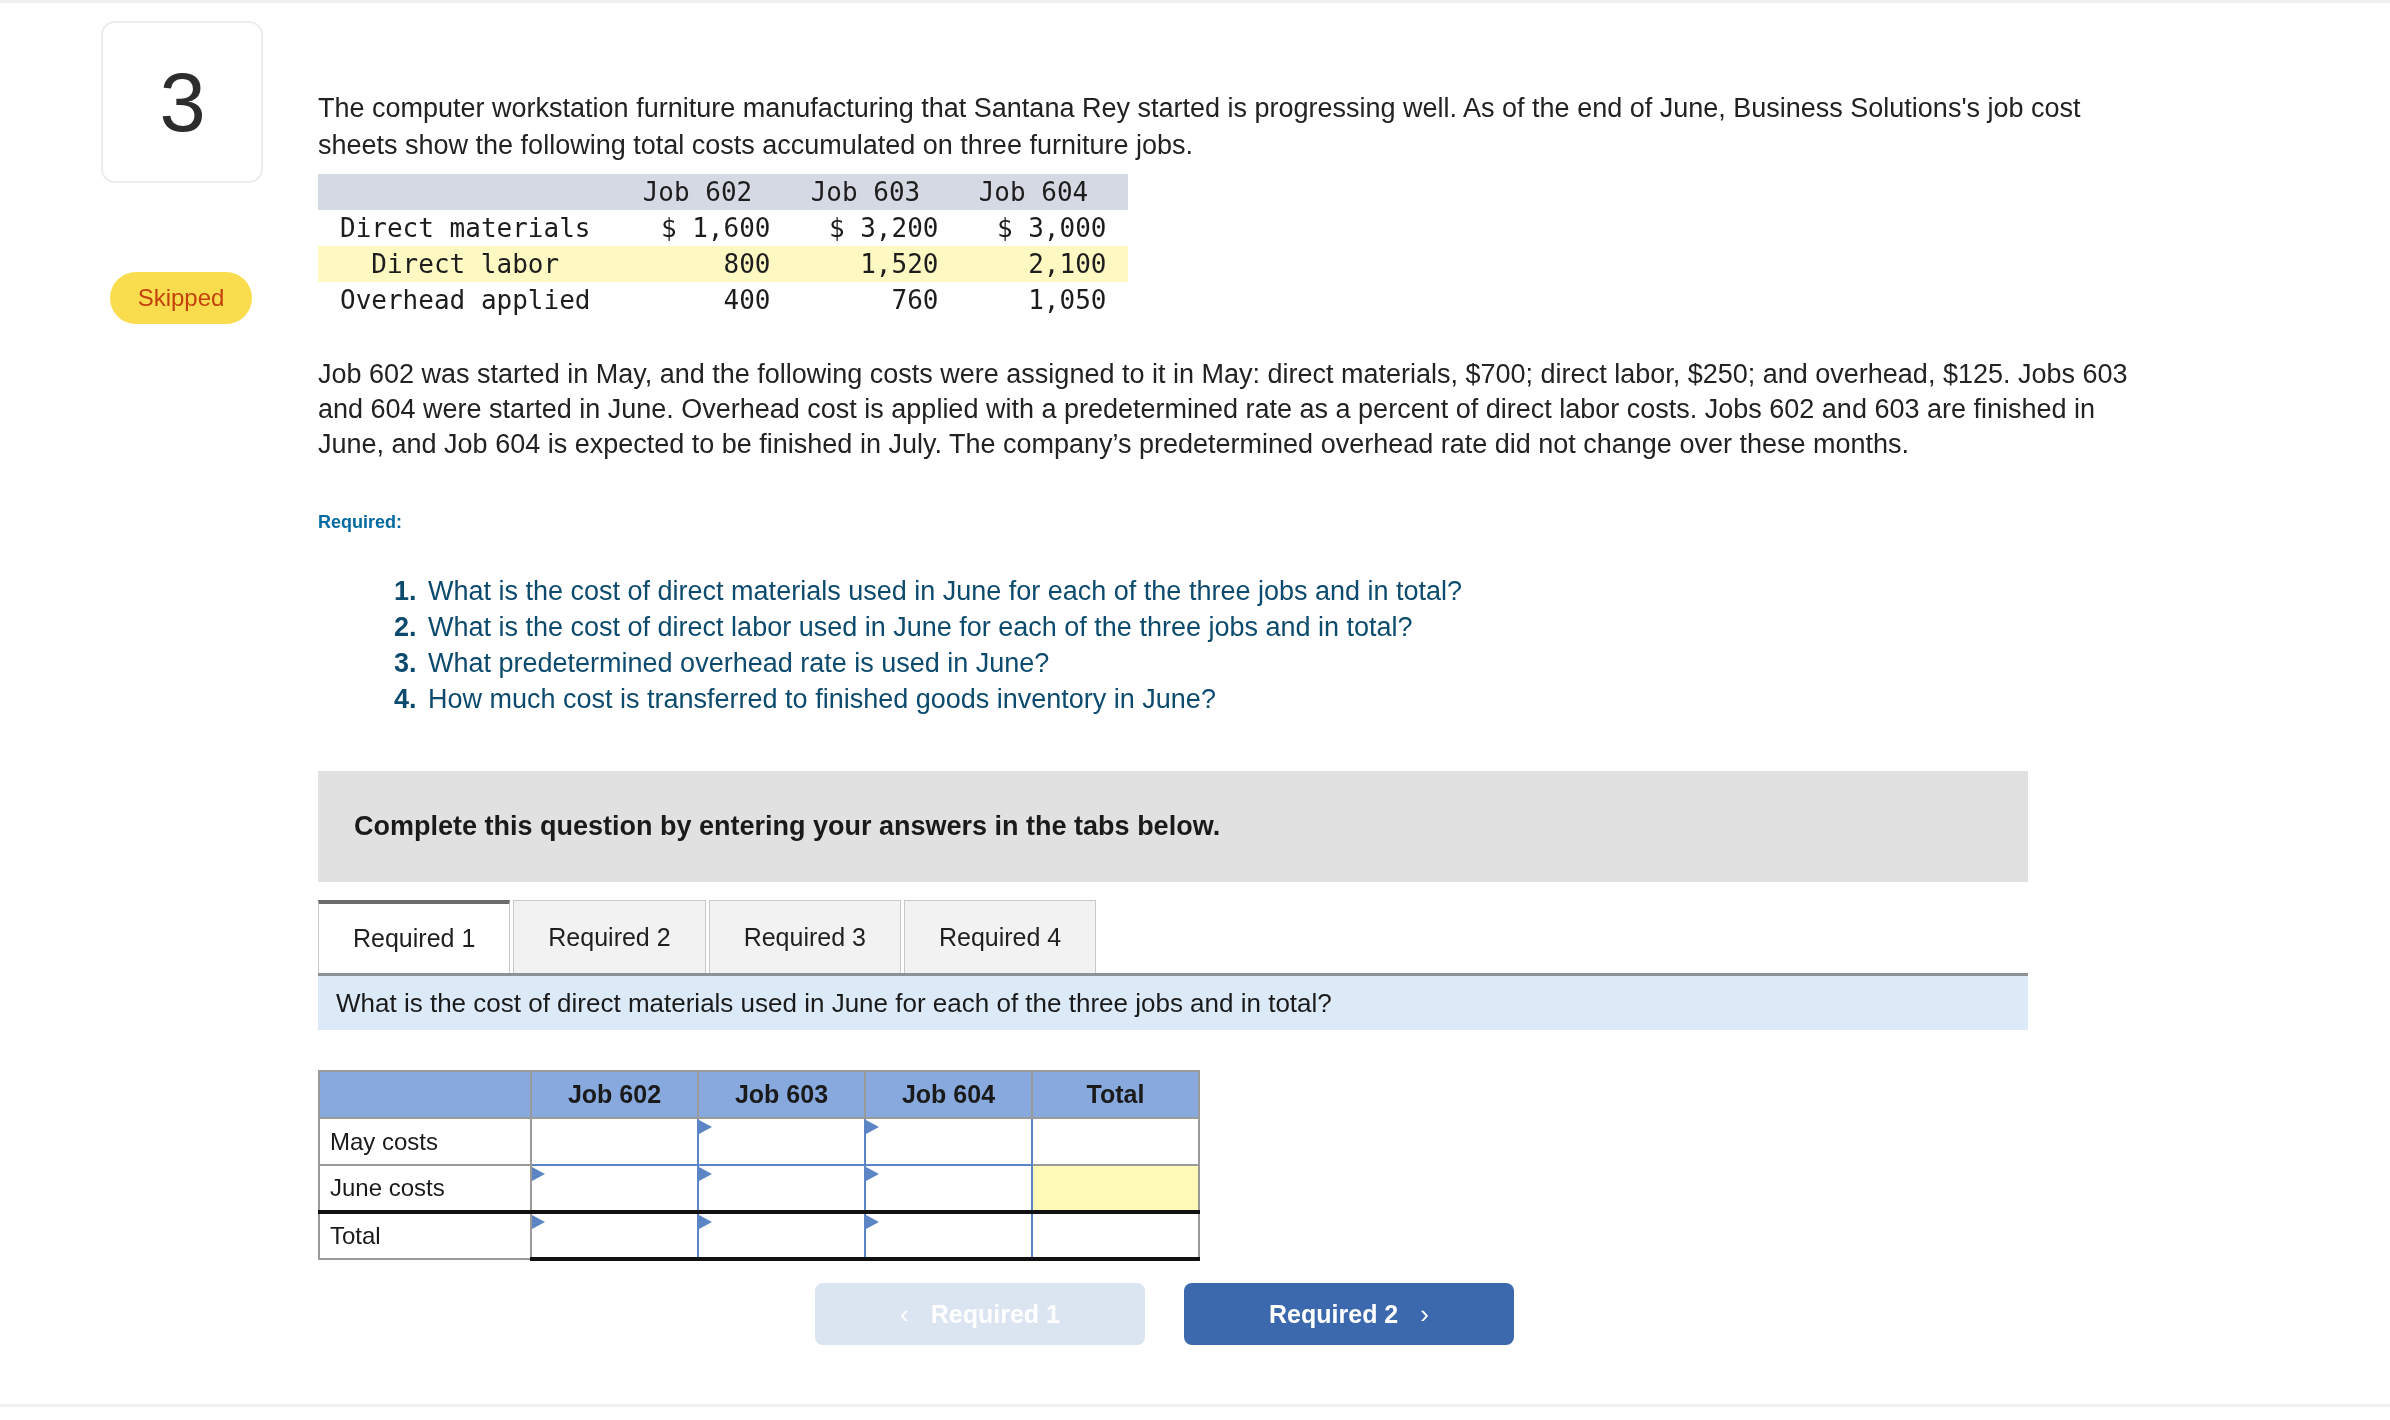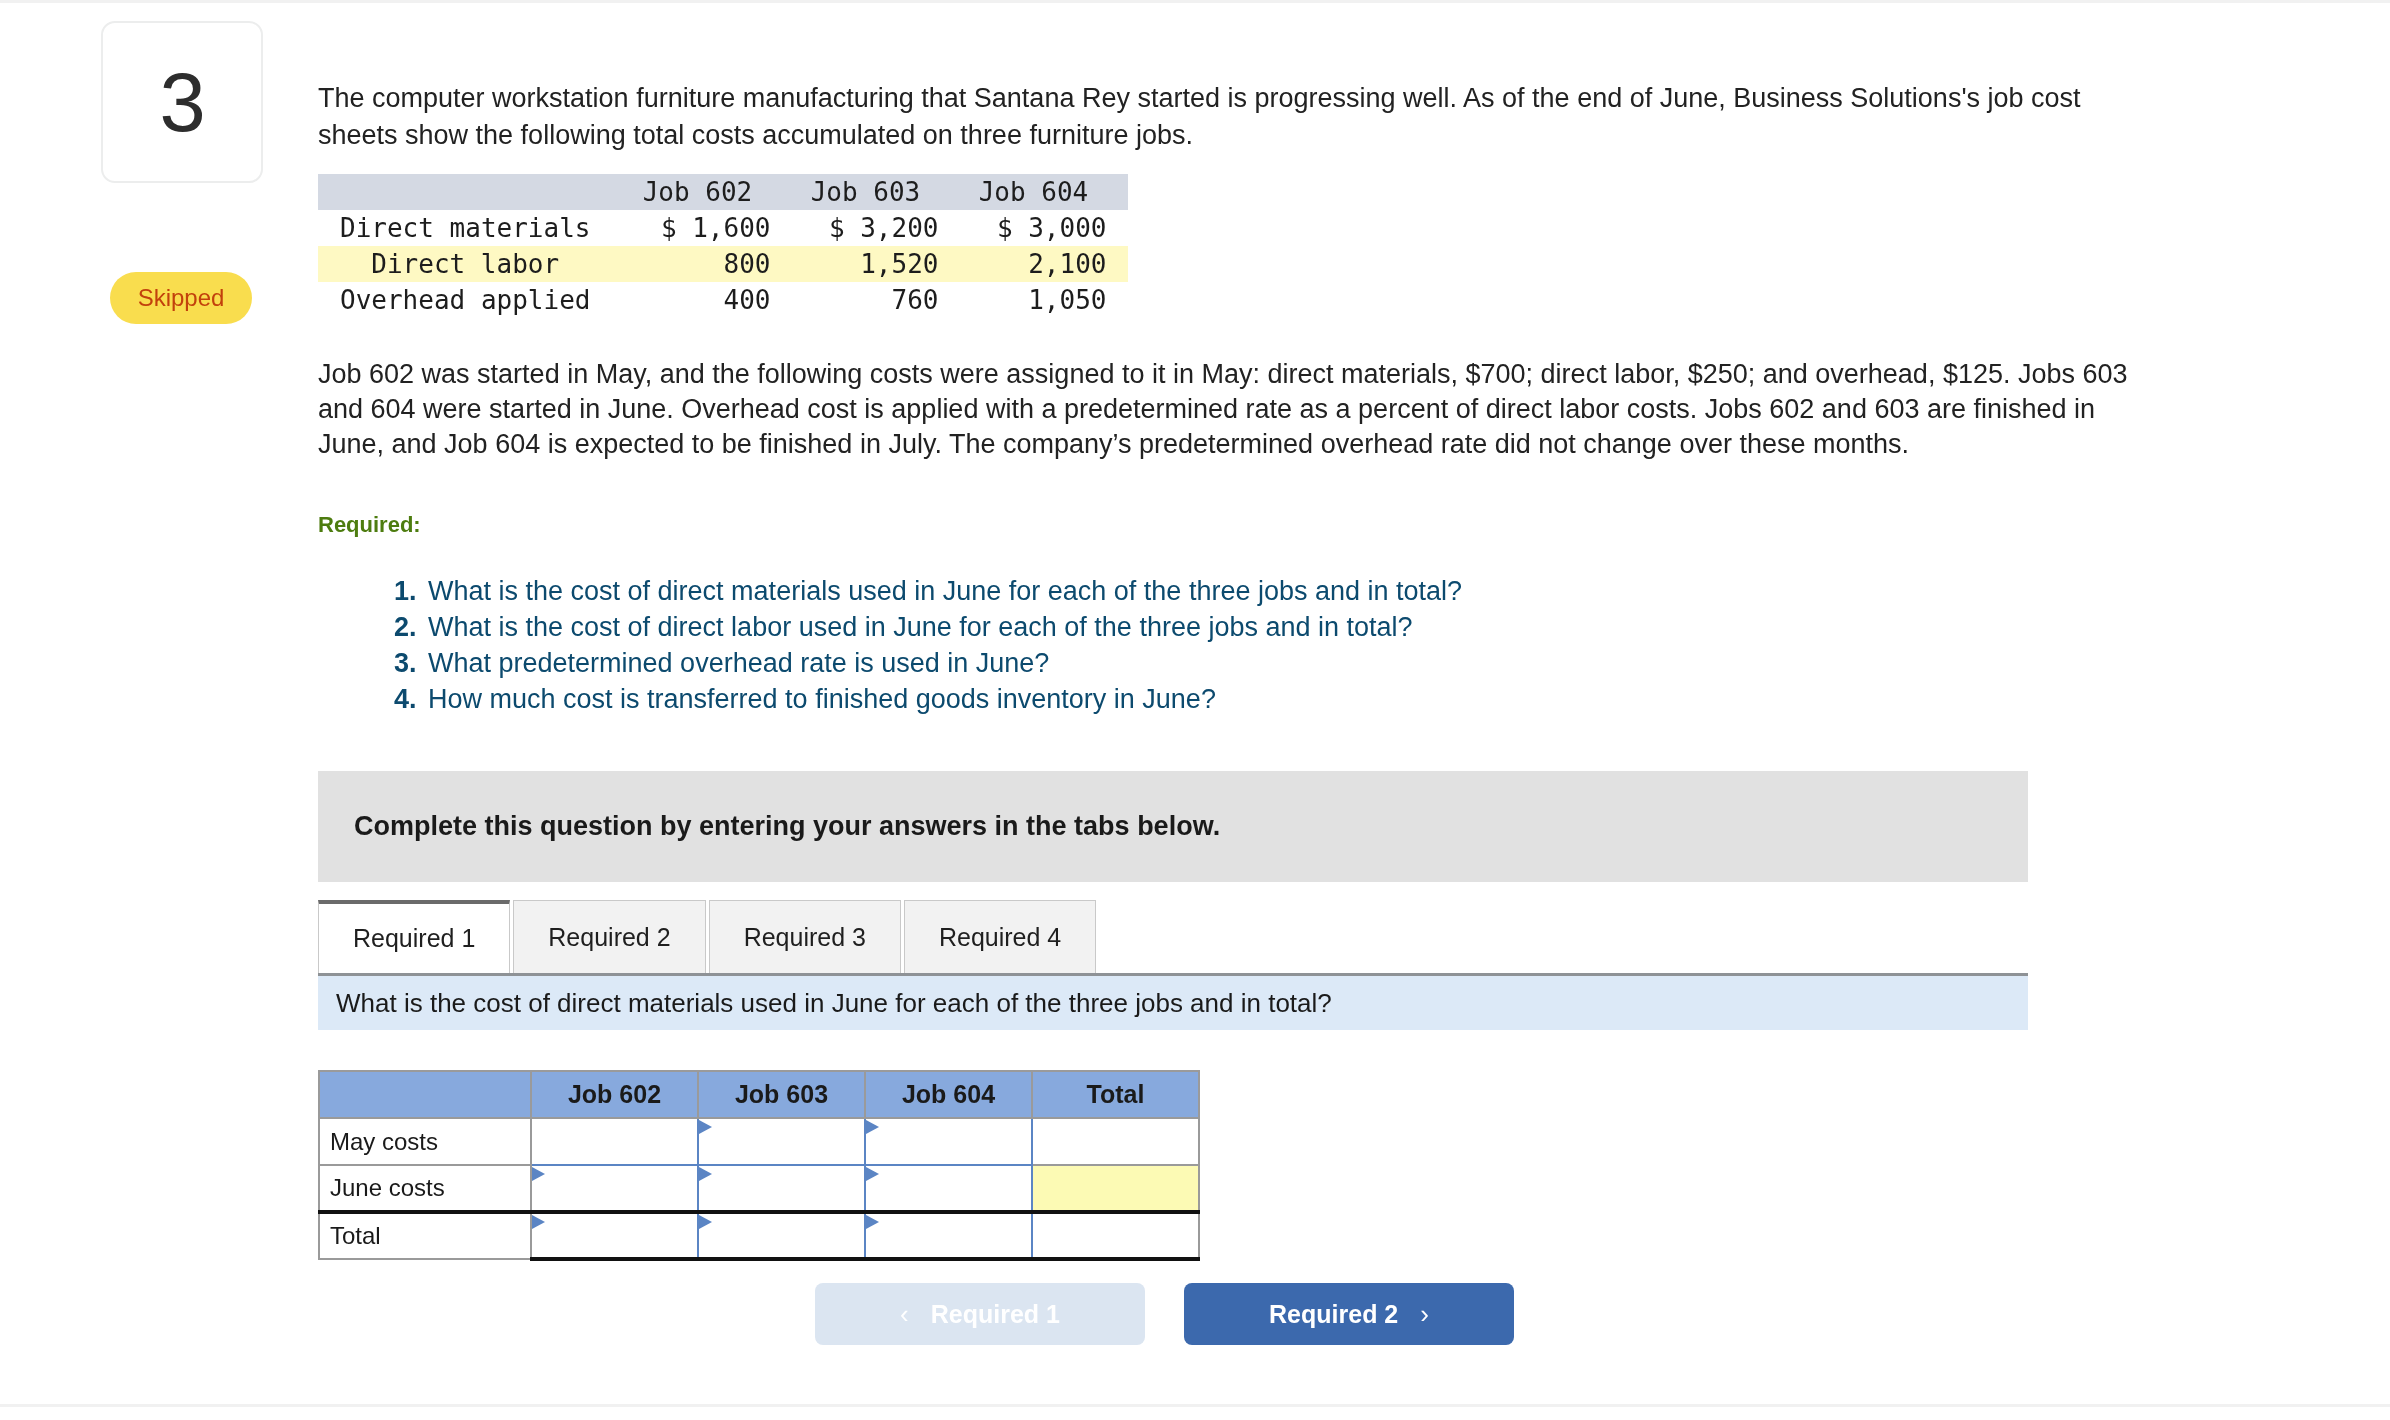--- a/index.html
+++ b/index.html
@@ -54,21 +54,21 @@
     border-radius: 26px;
     display: flex; align-items: center; justify-content: center;
     font-size: 24px;
     color: #c2410c;
   }
 
   
   .content { position: absolute; left: 318px; top: 0; width: 1990px; }
 
   .intro {
-    position: absolute; left: 0; top: 53px;
+    position: absolute; left: 0; top: 63px;
     width: 1800px;
     font-size: 27px;
     line-height: 37px;
     color: #222222;
   }
 
   
   .mono-table {
     position: absolute; left: 0; top: 174px;
     border-collapse: collapse;
@@ -91,21 +91,21 @@
   .body-para {
     position: absolute; left: 0; top: 330px;
     width: 1840px;
     font-size: 27px;
     line-height: 35px;
     color: #222222;
   }
 
   .required-head {
     position: absolute; left: 0; top: 512px;
-    font-size: 22px; font-weight: bold; color: #4d7c0f;
+    font-size: 18px; font-weight: bold; color: #0369a1;
   }
 
   .req-list {
     position: absolute; left: 12px; top: 558px;
     margin: 16px; padding: 0 0 0 48px;
     list-style: none;
     font-size: 27px;
     line-height: 35px;
     color: #0c4a6e;
   }

